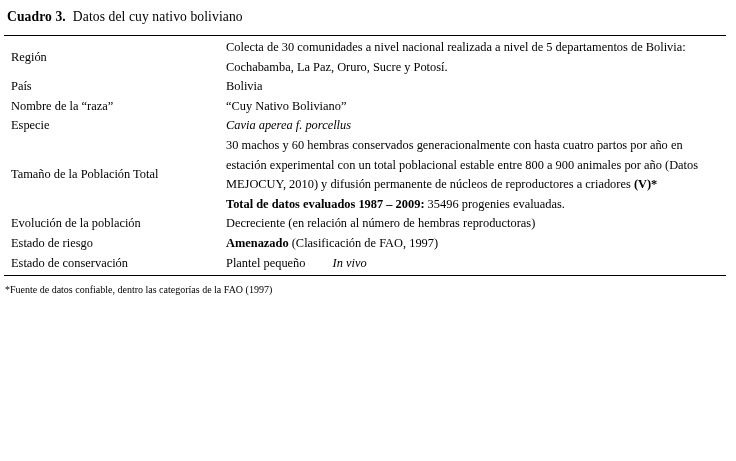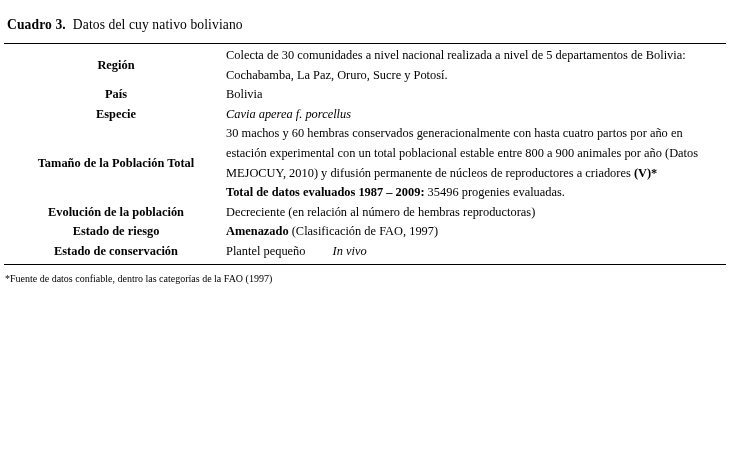--- a/index.html
+++ b/index.html
@@ -11,21 +11,21 @@
   body {
     width: 736px;
     height: 461px;
     font-family: "Liberation Serif", serif;
     overflow: hidden;
   }
   .page {
     width: 736px;
     height: 461px;
     box-sizing: border-box;
-    padding: 15px 6px 0 4px;
+    padding: 7px 6px 0 4px;
   }
   .caption {
     font-size: 13.6px;
     line-height: 18px;
     margin: 1px 0 0 3px;
     letter-spacing: 0.1px;
   }
   .caption .cap-label {
     font-weight: bold;
     margin-right: 7px;
@@ -41,22 +41,21 @@
   td {
     font-size: 12.4px;
     line-height: 19.6px;
     padding: 0;
     vertical-align: middle;
   }
   td.lbl {
     width: 210px;
     padding-left: 7px;
     padding-right: 5px;
-    font-weight: bold;
-    text-align: center;
+    font-weight: normal;
   }
   td.val {
     padding-right: 12px;
   }
   tr.first td { padding-top: 2px; }
   tr.last td { padding-bottom: 2px; }
   .b { font-weight: bold; }
   .i { font-style: italic; margin-left: 24px; }
   .footnote {
     font-size: 10px;
@@ -77,20 +76,24 @@
     <tbody>
       <tr class="first">
         <td class="lbl">Región</td>
         <td class="val">Colecta de 30 comunidades a nivel nacional realizada a nivel de 5 departamentos de Bolivia: Cochabamba, La Paz, Oruro, Sucre y Potosí.</td>
       </tr>
       <tr>
         <td class="lbl">País</td>
         <td class="val">Bolivia</td>
       </tr>
       <tr>
+        <td class="lbl">Nombre de la “raza”</td>
+        <td class="val">“Cuy Nativo Boliviano”</td>
+      </tr>
+      <tr>
         <td class="lbl">Especie</td>
         <td class="val i">Cavia aperea f. porcellus</td>
       </tr>
       <tr>
         <td class="lbl">Tamaño de la Población Total</td>
         <td class="val">
           <div><span>30 machos y 60 hembras conservados generacionalmente con hasta cuatro partos por año en estación experimental con un total poblacional estable entre 800 a 900 animales por año (Datos MEJOCUY, 2010) y difusión permanente de núcleos de reproductores a criadores </span><span class="b">(V)*</span></div>
           <div><span class="b">Total de datos evaluados 1987 – 2009:</span><span> 35496 progenies evaluadas.</span></div>
         </td>
       </tr>

